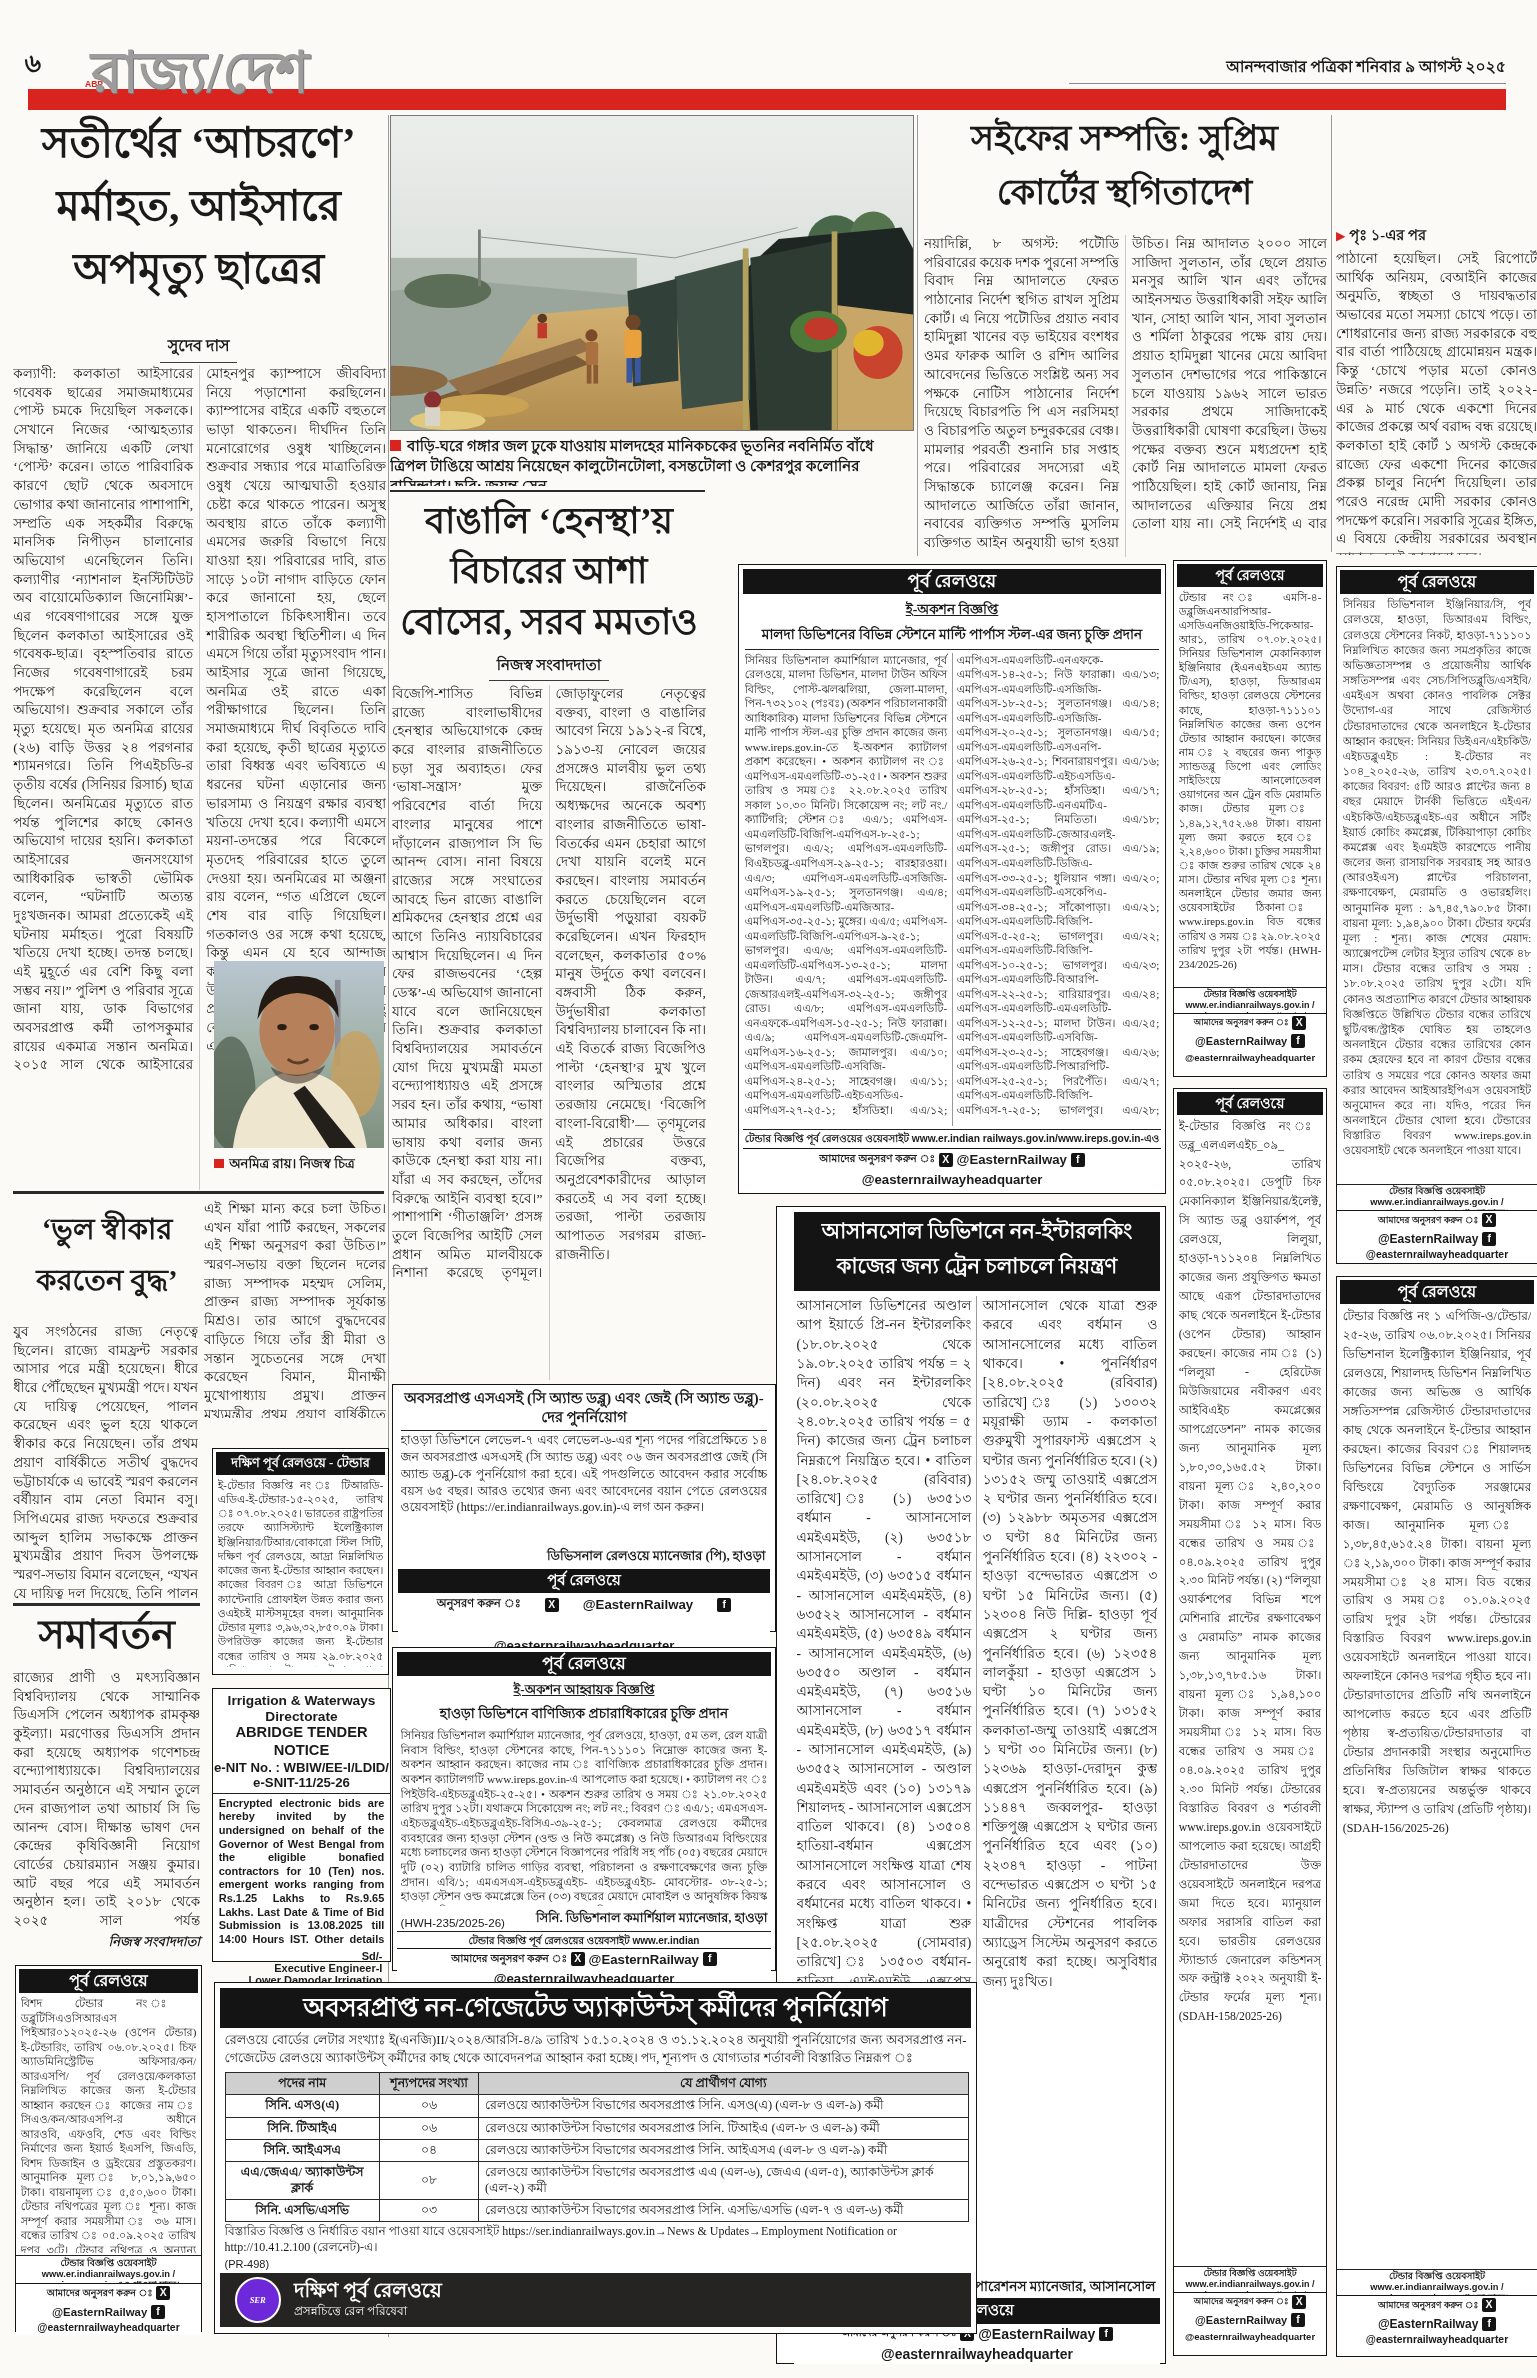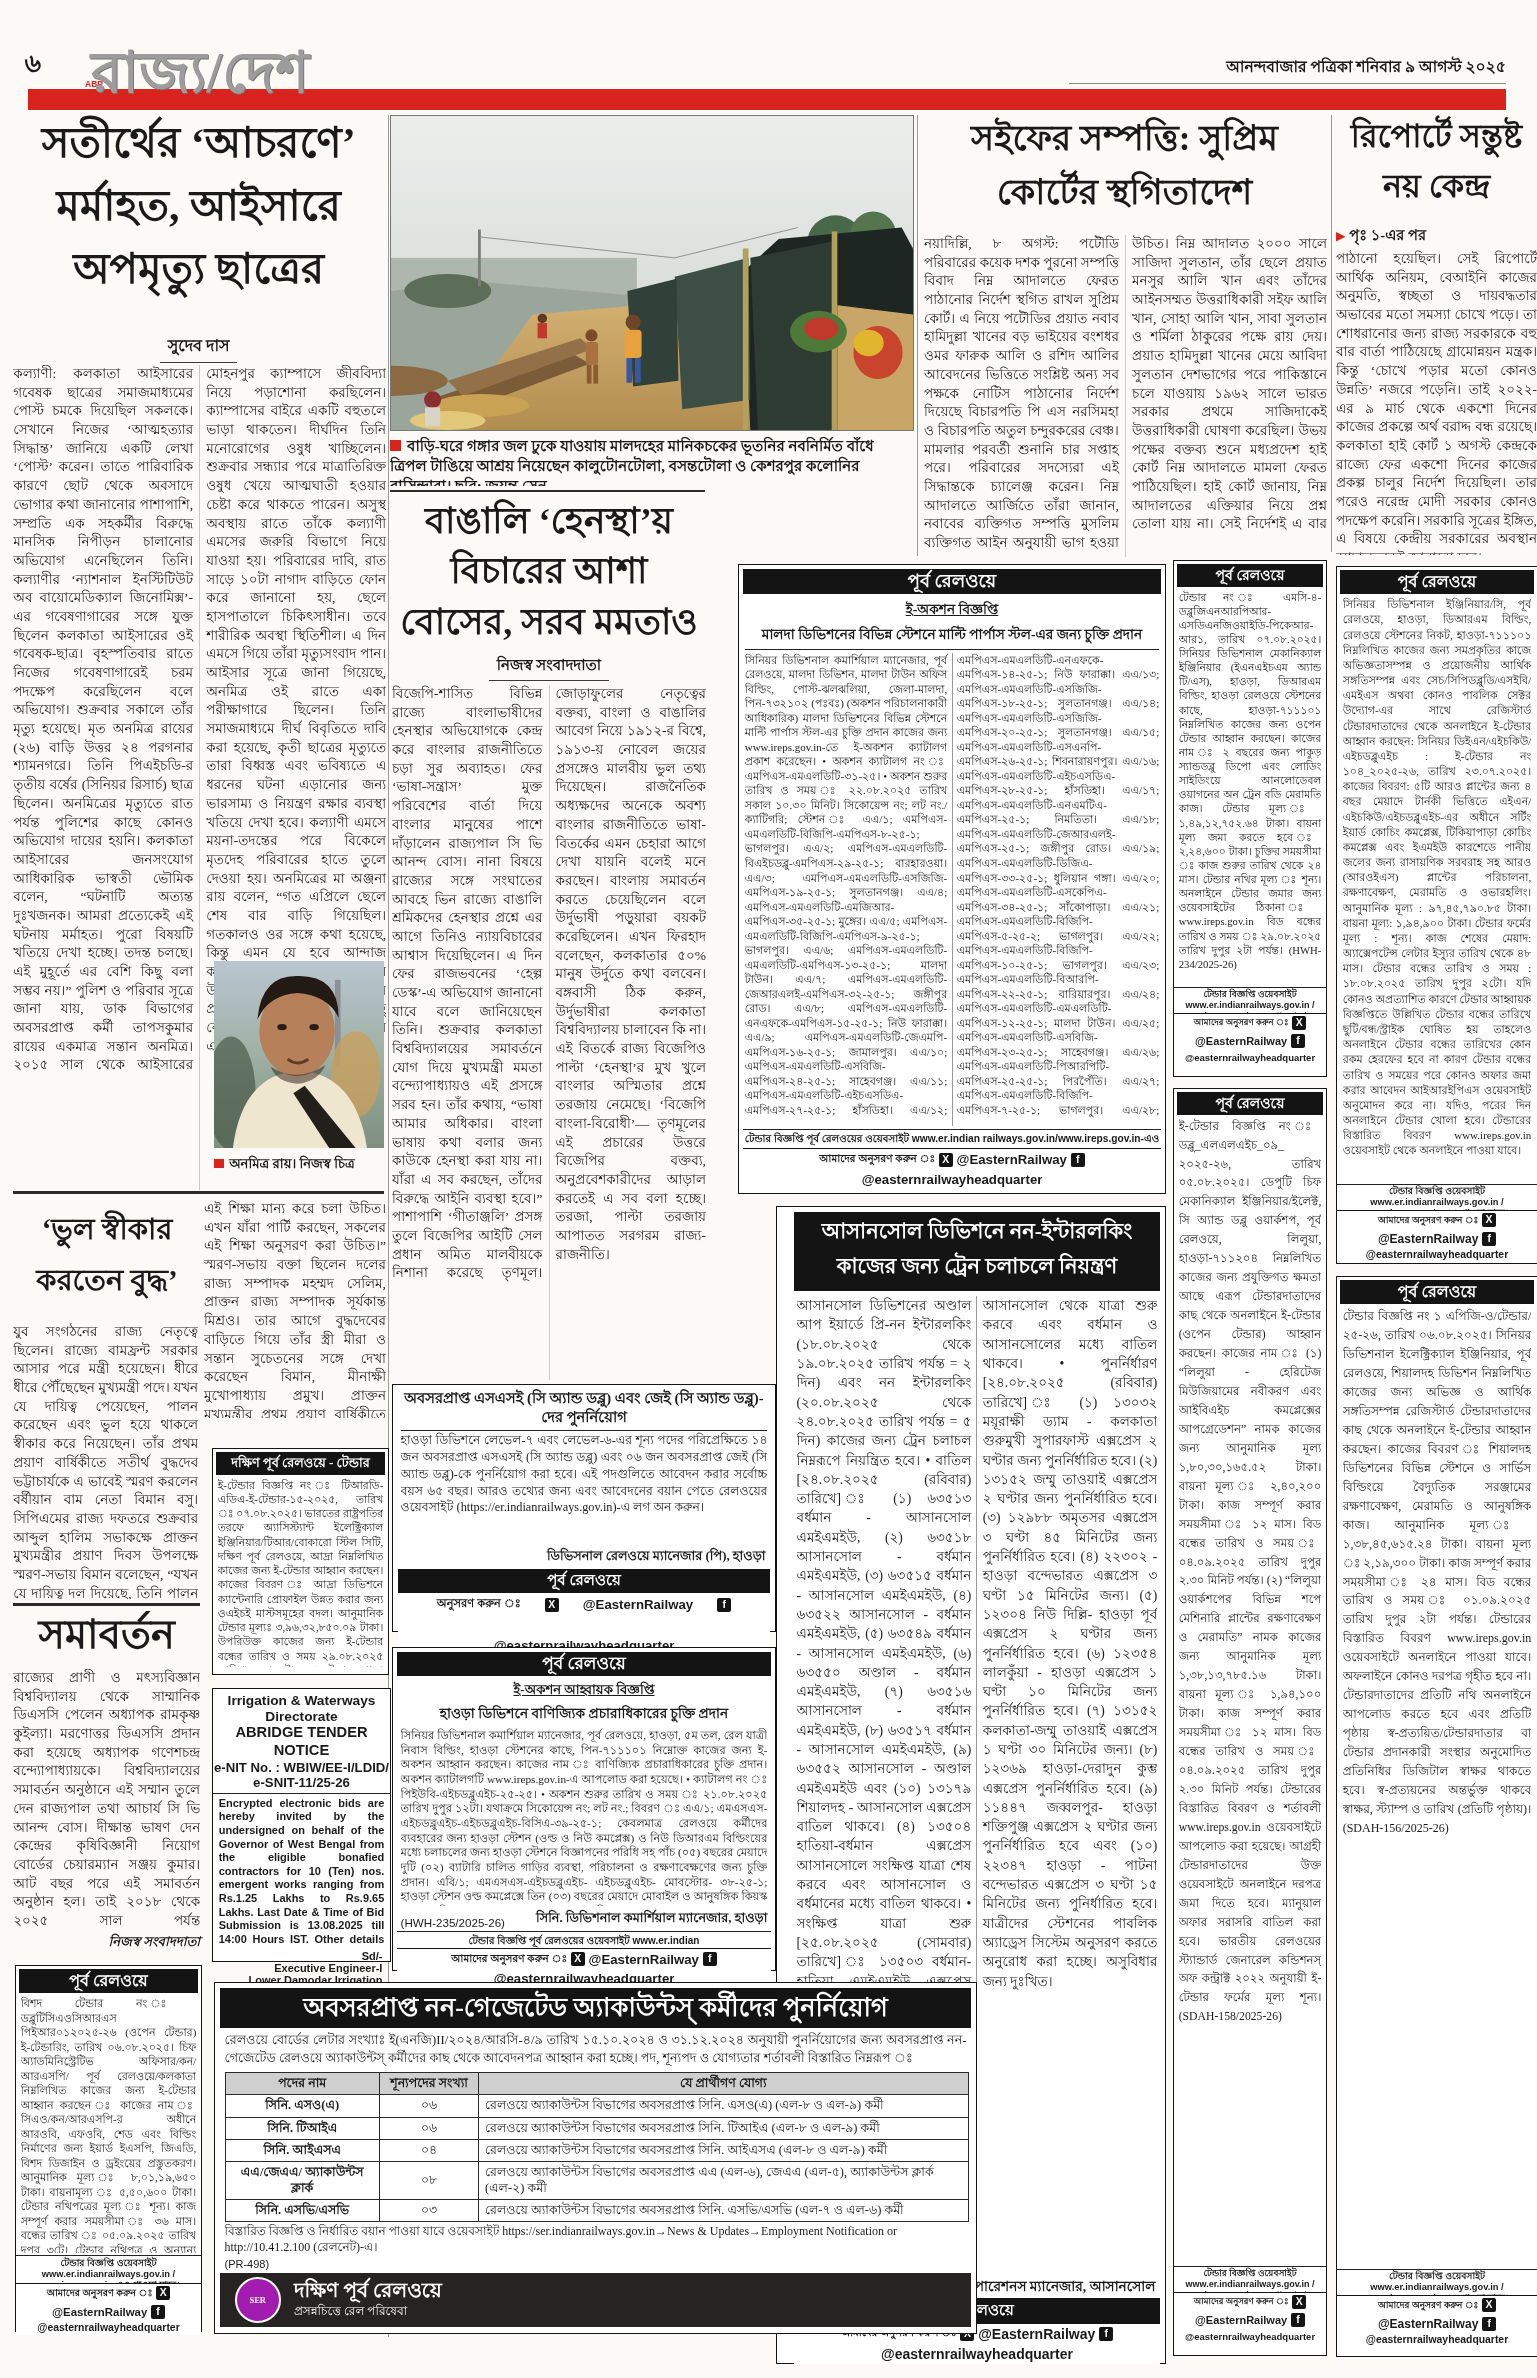--- a/index.html
+++ b/index.html
@@ -28,22 +28,22 @@
       font-size:10.4px;line-height:14px;text-align:center;font-weight:bold;border-radius:1.9px;}
   .byline-wrap{text-align:center;}
   .byline{display:inline-block;font-weight:bold;border-bottom:1.9px solid #3a3a3a;padding:0 7.6px 1.9px;}
   .redsq{display:inline-block;width:11.4px;height:11.4px;background:#d8231e;margin-right:5.7px;}
   .cap{font-weight:bold;line-height:1.32;}
   .kick-arrow{color:#d8231e;font-size:12.3px;margin-right:3.8px;}
   table.vac{border-collapse:collapse;width:100%;font-size:12.5px;}
   table.vac th,table.vac td{border:1.4px solid #2a2a2a;padding:2.8px 5.7px;line-height:1.25;}
   table.vac th{background:#cfcfcf;font-weight:bold;}
   .ser-footer{background:#262422;color:#fff;display:flex;align-items:center;gap:13.2px;padding:3.8px 15px;}
-  .ser-logo{width:42px;height:42px;border:2.8px double #fff;border-radius:50%;background:#a21caf;
-            display:flex;align-items:center;justify-content:center;color:#fff;font-size:8.5px;font-weight:bold;}
+  .ser-logo{width:42px;height:42px;border:2.8px double #fff;border-radius:50%;background:#6d28d9;
+            display:flex;align-items:center;justify-content:center;color:#fff;font-size:8.5px;font-weight:bold;font-style:italic;}
   .refsign{display:flex;justify-content:space-between;align-items:flex-end;}
 </style>
 </head>
 <body>
 
 <div id="page">
 
   <div class="abs b" style="left:24.6px;top:44px;width:49px;height:36px;font-size:25.6px;">৬</div>
   <div class="abs b" style="left:85px;top:79px;font-size:8.5px;color:#d8231e;font-family:'Liberation Sans',sans-serif;">ABP</div>
   <div class="abs" style="left:28px;top:89px;width:1478px;height:21px;background:#d8231e;"></div>
@@ -194,21 +194,20 @@
 
   <div class="abs hl clip" style="left:392px;top:496px;width:314px;height:150px;font-size:36px;line-height:1.4;">বাঙালি ‘হেনস্থা’য় বিচারের আশা বোসের, সরব মমতাও</div>
   <div class="abs byline-wrap" style="left:392px;top:653px;width:314px;height:24.6px;font-size:15px;">
     <span class="byline">নিজস্ব সংবাদদাতা</span>
   </div>
   <div class="abs body-t cols2 clip" style="left:392px;top:685px;width:314px;height:695px;">বিজেপি-শাসিত বিভিন্ন রাজ্যে বাংলাভাষীদের হেনস্থার অভিযোগকে কেন্দ্র করে বাংলার রাজনীতিতে চড়া সুর অব্যাহত। ফের ‘ভাষা-সন্ত্রাস’ মুক্ত পরিবেশের বার্তা দিয়ে বাংলার মানুষের পাশে দাঁড়ালেন রাজ্যপাল সি ভি আনন্দ বোস। নানা বিষয়ে রাজ্যের সঙ্গে সংঘাতের আবহে ভিন রাজ্যে বাঙালি শ্রমিকদের হেনস্থার প্রশ্নে এর আগে তিনিও ন্যায়বিচারের আশ্বাস দিয়েছিলেন। এ দিন ফের রাজভবনের ‘হেল্প ডেস্ক’-এ অভিযোগ জানানো যাবে বলে জানিয়েছেন তিনি। শুক্রবার কলকাতা বিশ্ববিদ্যালয়ের সমাবর্তনে যোগ দিয়ে মুখ্যমন্ত্রী মমতা বন্দ্যোপাধ্যায়ও এই প্রসঙ্গে সরব হন। তাঁর কথায়, “ভাষা আমার অধিকার। বাংলা ভাষায় কথা বলার জন্য কাউকে হেনস্থা করা যায় না। যাঁরা এ সব করছেন, তাঁদের বিরুদ্ধে আইনি ব্যবস্থা হবে।” পাশাপাশি ‘গীতাঞ্জলি’ প্রসঙ্গ তুলে বিজেপির আইটি সেল প্রধান অমিত মালবীয়কে নিশানা করেছে তৃণমূল। জোড়াফুলের নেতৃত্বের বক্তব্য, বাংলা ও বাঙালির আবেগ নিয়ে ১৯১২-র বিশ্বে, ১৯১৩-য় নোবেল জয়ের প্রসঙ্গেও মালবীয় ভুল তথ্য দিয়েছেন। রাজনৈতিক অধ্যক্ষদের অনেকে অবশ্য বাংলার রাজনীতিতে ভাষা-বিতর্কের এমন চেহারা আগে দেখা যায়নি বলেই মনে করছেন। বাংলায় সমাবর্তন করতে চেয়েছিলেন বলে উর্দুভাষী পড়ুয়ারা বয়কট করেছিলেন। এখন ফিরহাদ বলেছেন, কলকাতার ৫০% মানুষ উর্দুতে কথা বলবেন। বঙ্গবাসী ঠিক করুন, উর্দুভাষীরা কলকাতা বিশ্ববিদ্যালয় চালাবেন কি না। এই বিতর্কে রাজ্য বিজেপিও পাল্টা ‘হেনস্থা’র মুখ খুলে বাংলার অস্মিতার প্রশ্নে তরজায় নেমেছে। ‘বিজেপি বাংলা-বিরোধী’— তৃণমূলের এই প্রচারের উত্তরে বিজেপির বক্তব্য, অনুপ্রবেশকারীদের আড়াল করতেই এ সব বলা হচ্ছে। তরজা, পাল্টা তরজায় আপাতত সরগরম রাজ্য-রাজনীতি।</div>
 
   <div class="abs hl clip" style="left:924px;top:112px;width:401px;height:115px;font-size:35px;line-height:1.55;">সইফের সম্পত্তি: সুপ্রিম কোর্টের স্থগিতাদেশ</div>
   <div class="abs body-t cols2 clip" style="left:924px;top:235px;width:403px;height:322px;">নয়াদিল্লি, ৮ অগস্ট: পটৌডি পরিবারের কয়েক দশক পুরনো সম্পত্তি বিবাদ নিম্ন আদালতে ফেরত পাঠানোর নির্দেশ স্থগিত রাখল সুপ্রিম কোর্ট। এ নিয়ে পটৌডির প্রয়াত নবাব হামিদুল্লা খানের বড় ভাইয়ের বংশধর ওমর ফারুক আলি ও রশিদ আলির আবেদনের ভিত্তিতে সংশ্লিষ্ট অন্য সব পক্ষকে নোটিস পাঠানোর নির্দেশ দিয়েছে বিচারপতি পি এস নরসিমহা ও বিচারপতি অতুল চন্দুরকরের বেঞ্চ। মামলার পরবর্তী শুনানি চার সপ্তাহ পরে। পরিবারের সদস্যেরা এই সিদ্ধান্তকে চ্যালেঞ্জ করেন। নিম্ন আদালতে আর্জিতে তাঁরা জানান, নবাবের ব্যক্তিগত সম্পত্তি মুসলিম ব্যক্তিগত আইন অনুযায়ী ভাগ হওয়া উচিত। নিম্ন আদালত ২০০০ সালে সাজিদা সুলতান, তাঁর ছেলে প্রয়াত মনসুর আলি খান এবং তাঁদের আইনসম্মত উত্তরাধিকারী সইফ আলি খান, সোহা আলি খান, সাবা সুলতান ও শর্মিলা ঠাকুরের পক্ষে রায় দেয়। প্রয়াত হামিদুল্লা খানের মেয়ে আবিদা সুলতান দেশভাগের পরে পাকিস্তানে চলে যাওয়ায় ১৯৬২ সালে ভারত সরকার প্রথমে সাজিদাকেই উত্তরাধিকারী ঘোষণা করেছিল। উভয় পক্ষের বক্তব্য শুনে মধ্যপ্রদেশ হাই কোর্ট নিম্ন আদালতে মামলা ফেরত পাঠিয়েছিল। হাই কোর্ট জানায়, নিম্ন আদালতের এক্তিয়ার নিয়ে প্রশ্ন তোলা যায় না। সেই নির্দেশই এ বার স্থগিত করল শীর্ষ আদালত।    সংবাদ সংস্থা</div>
 
-  <div class="abs hl clip" style="left:1336px;top:112px;width:201px;height:106px;font-size:32px;line-height:1.55;">রিপোর্টে সন্তুষ্ট নয় কেন্দ্র</div>
   <div class="abs b" style="left:1336px;top:223px;width:201px;height:23px;font-size:14.7px;">
     <span class="kick-arrow">▶</span><span>পৃঃ ১-এর পর</span>
   </div>
   <div class="abs body-t clip" style="left:1336px;top:250px;width:201px;height:305px;">পাঠানো হয়েছিল। সেই রিপোর্টে আর্থিক অনিয়ম, বেআইনি কাজের অনুমতি, স্বচ্ছতা ও দায়বদ্ধতার অভাবের মতো সমস্যা চোখে পড়ে। তা শোধরানোর জন্য রাজ্য সরকারকে বহু বার বার্তা পাঠিয়েছে গ্রামোন্নয়ন মন্ত্রক। কিন্তু ‘চোখে পড়ার মতো কোনও উন্নতি’ নজরে পড়েনি। তাই ২০২২-এর ৯ মার্চ থেকে একশো দিনের কাজের প্রকল্পে অর্থ বরাদ্দ বন্ধ রয়েছে। কলকাতা হাই কোর্ট ১ অগস্ট কেন্দ্রকে রাজ্যে ফের একশো দিনের কাজের প্রকল্প চালুর নির্দেশ দিয়েছিল। তার পরেও নরেন্দ্র মোদী সরকার কোনও পদক্ষেপ করেনি। সরকারি সূত্রের ইঙ্গিত, এ বিষয়ে কেন্দ্রীয় সরকারের অবস্থান আদালতকেই জানানো হবে।</div>
 
   <div class="abs box" style="left:738px;top:564px;width:428px;height:630px;">
     <div class="blackbar" style="margin:3.8px;height:25.6px;line-height:25.6px;font-size:18px;">পূর্ব রেলওয়ে</div>
     <div class="ctr b" style="font-size:13.7px;text-decoration:underline;">ই-অকশন বিজ্ঞপ্তি</div>
     <div class="ctr b" style="font-size:13.7px;border-bottom:1.4px solid #222;margin:0.9px 5.7px;padding-bottom:1.9px;">মালদা ডিভিশনের বিভিন্ন স্টেশনে মাল্টি পার্পাস স্টল-এর জন্য চুক্তি প্রদান</div>
     <div class="adtext cols2 clip" style="margin:2.8px 5.7px;font-size:11px;height:473px;column-gap:9.5px;column-rule:0.9px solid #999;">সিনিয়র ডিভিশনাল কমার্শিয়াল ম্যানেজার, পূর্ব রেলওয়ে, মালদা ডিভিশন, মালদা টাউন অফিস বিল্ডিং, পোস্ট-ঝলঝলিয়া, জেলা-মালদা, পিন-৭৩২১০২ (পঃবঃ) (অকশন পরিচালনাকারী আধিকারিক) মালদা ডিভিশনের বিভিন্ন স্টেশনে মাল্টি পার্পাস স্টল-এর চুক্তি প্রদান কাজের জন্য www.ireps.gov.in-তে ই-অকশন ক্যাটালগ প্রকাশ করেছেন। • অকশন ক্যাটালগ নং ঃ এমপিএস-এমএলডিটি-৩১-২৫। • অকশন শুরুর তারিখ ও সময় ঃ ২২.০৮.২০২৫ তারিখ সকাল ১০.৩০ মিনিট। সিকোয়েন্স নং; লট নং./ক্যাটিগরি; স্টেশন ঃ এএ/১; এমপিএস-এমএলডিটি-বিজিপি-এমপিএস-৮-২৫-১; ভাগলপুর। এএ/২; এমপিএস-এমএলডিটি-বিএইচডব্লু-এমপিএস-২৯-২৫-১; বারহারওয়া। এএ/৩; এমপিএস-এমএলডিটি-এসজিজি-এমপিএস-১৯-২৫-১; সুলতানগঞ্জ। এএ/৪; এমপিএস-এমএলডিটি-এমজিআর-এমপিএস-৩৫-২৫-১; মুঙ্গের। এএ/৫; এমপিএস-এমএলডিটি-বিজিপি-এমপিএস-৯-২৫-১; ভাগলপুর। এএ/৬; এমপিএস-এমএলডিটি-এমএলডিটি-এমপিএস-১৩-২৫-১; মালদা টাউন। এএ/৭; এমপিএস-এমএলডিটি-জেআরএলই-এমপিএস-৩২-২৫-১; জঙ্গীপুর রোড। এএ/৮; এমপিএস-এমএলডিটি-এনএফকে-এমপিএস-১৫-২৫-১; নিউ ফারাক্কা। এএ/৯; এমপিএস-এমএলডিটি-জেএমপি-এমপিএস-১৬-২৫-১; জামালপুর। এএ/১০; এমপিএস-এমএলডিটি-এসবিজি-এমপিএস-২৪-২৫-১; সাহেবগঞ্জ। এএ/১১; এমপিএস-এমএলডিটি-এইচএসডিএ-এমপিএস-২৭-২৫-১; হাঁসডিহা। এএ/১২; এমপিএস-এমএলডিটি-এনএফকে-এমপিএস-১৪-২৫-১; নিউ ফারাক্কা। এএ/১৩; এমপিএস-এমএলডিটি-এসজিজি-এমপিএস-১৮-২৫-১; সুলতানগঞ্জ। এএ/১৪; এমপিএস-এমএলডিটি-এসজিজি-এমপিএস-২০-২৫-১; সুলতানগঞ্জ। এএ/১৫; এমপিএস-এমএলডিটি-এসএনপি-এমপিএস-২৬-২৫-১; শিবনারায়ণপুর। এএ/১৬; এমপিএস-এমএলডিটি-এইচএসডিএ-এমপিএস-২৮-২৫-১; হাঁসডিহা। এএ/১৭; এমপিএস-এমএলডিটি-এনএমটিএ-এমপিএস-২৫-১; নি‌মতিতা। এএ/১৮; এমপিএস-এমএলডিটি-জেআরএলই-এমপিএস-২৫-১; জঙ্গীপুর রোড। এএ/১৯; এমপিএস-এমএলডিটি-ডিজিএ-এমপিএস-৩৩-২৫-১; ধুলিয়ান গঙ্গা। এএ/২০; এমপিএস-এমএলডিটি-এসকেপিএ-এমপিএস-৩৪-২৫-১; সাঁকোপাড়া। এএ/২১; এমপিএস-এমএলডিটি-বিজিপি-এমপিএস-৫-২৫-২; ভাগলপুর। এএ/২২; এমপিএস-এমএলডিটি-বিজিপি-এমপিএস-১০-২৫-১; ভাগলপুর। এএ/২৩; এমপিএস-এমএলডিটি-বিআরপি-এমপিএস-২২-২৫-১; বারিয়ারপুর। এএ/২৪; এমপিএস-এমএলডিটি-এমএলডিটি-এমপিএস-১২-২৫-১; মালদা টাউন। এএ/২৫; এমপিএস-এমএলডিটি-এসবিজি-এমপিএস-২৩-২৫-১; সাহেবগঞ্জ। এএ/২৬; এমপিএস-এমএলডিটি-পিআরপিটি-এমপিএস-২৫-২৫-১; পিরপৈঁতি। এএ/২৭; এমপিএস-এমএলডিটি-বিজিপি-এমপিএস-৭-২৫-১; ভাগলপুর। এএ/২৮; বিস্তারিত শর্তাবলী ওয়েবসাইটে দেখুন।  (MLD-139/2025-26)</div>

